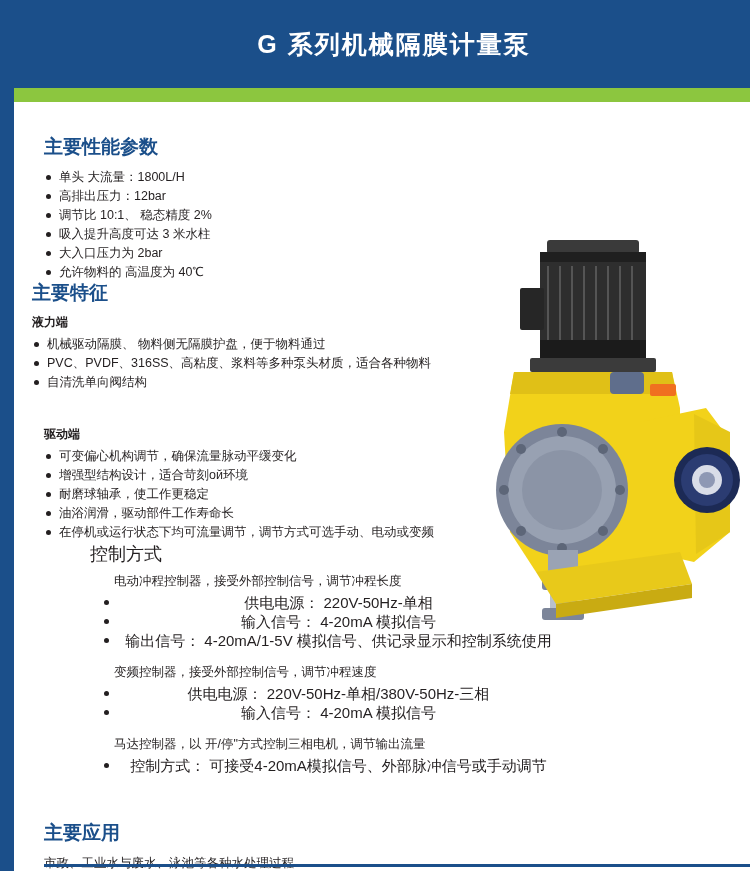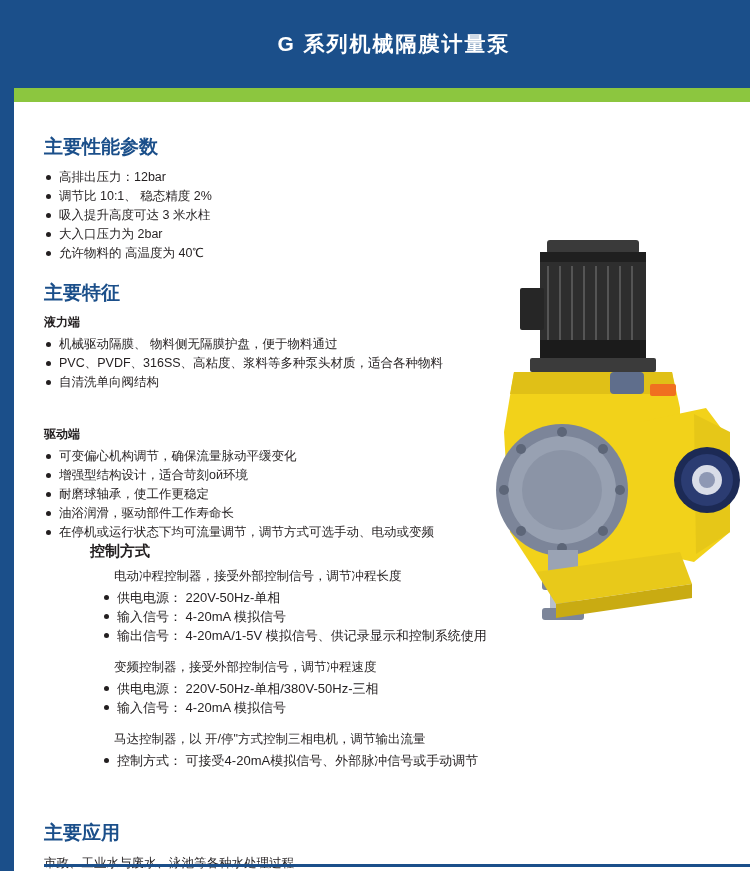--- a/index.html
+++ b/index.html
@@ -29,21 +29,21 @@
     top: 0;
     width: 736px;
     height: 88px;
     background: #1b4f8a;
     display: flex;
     align-items: center;
     justify-content: center;
   }
   .header-title {
     color: #ffffff;
-    font-size: 21px;
+    font-size: 25px;
     font-weight: bold;
     letter-spacing: 2px;
     margin-left: 24px;
   }
   .header-accent {
     position: absolute;
     left: 14px;
     top: 88px;
     width: 736px;
     height: 14px;
@@ -91,61 +91,62 @@
     background: #231f20;
   }
   .block-perf {
     position: absolute;
     left: 30px;
     top: 32px;
     width: 360px;
   }
   .block-feature {
     position: absolute;
-    left: 30px;
+    left: 18px;
     top: 178px;
     width: 430px;
   }
   .block-drive {
     position: absolute;
     left: 30px;
     top: 324px;
     width: 470px;
   }
   .block-control {
     position: absolute;
     left: 76px;
     top: 440px;
     width: 470px;
   }
   .ctrl-head {
-    font-size: 15px;
-    font-weight: bold;
+    font-size: 18px;
+    font-weight: normal;
     margin: 0 0 6px 0;
   }
   .ctrl-intro {
     font-size: 12.5px;
     line-height: 19px;
     margin: 0 0 2px 0;
     padding-left: 12px;
   }
   .ctrl-group {
     margin-bottom: 13px;
     padding-left: 12px;
   }
   .ctrl-group ul {
     list-style: none;
     margin: 0;
     padding: 0;
   }
   .ctrl-group ul li {
     position: relative;
     padding-left: 15px;
-    font-size: 13px;
+    font-size: 15px;
     line-height: 19px;
+    text-align: center;
   }
   .ctrl-group ul li::before {
     content: "";
     position: absolute;
     left: 2px;
     top: 7px;
     width: 5px;
     height: 5px;
     border-radius: 50%;
     background: #231f20;
@@ -185,20 +186,21 @@
 <div class="header">
   <div class="header-title">G 系列机械隔膜计量泵</div>
 </div>
 <div class="header-accent"></div>
 
 <div class="content">
 
   <div class="block-perf">
     <h2 class="section-title">主要性能参数</h2>
     <ul class="bullet-list">
+      <li>单头   大流量：1800L/H</li>
       <li>高排出压力：12bar</li>
       <li>调节比 10:1、  稳态精度   2%</li>
       <li>吸入提升高度可达 3 米水柱</li>
       <li>大入口压力为 2bar</li>
       <li>允许物料的   高温度为 40℃</li>
     </ul>
   </div>
 
   <div class="block-feature">
     <h2 class="section-title">主要特征</h2>

